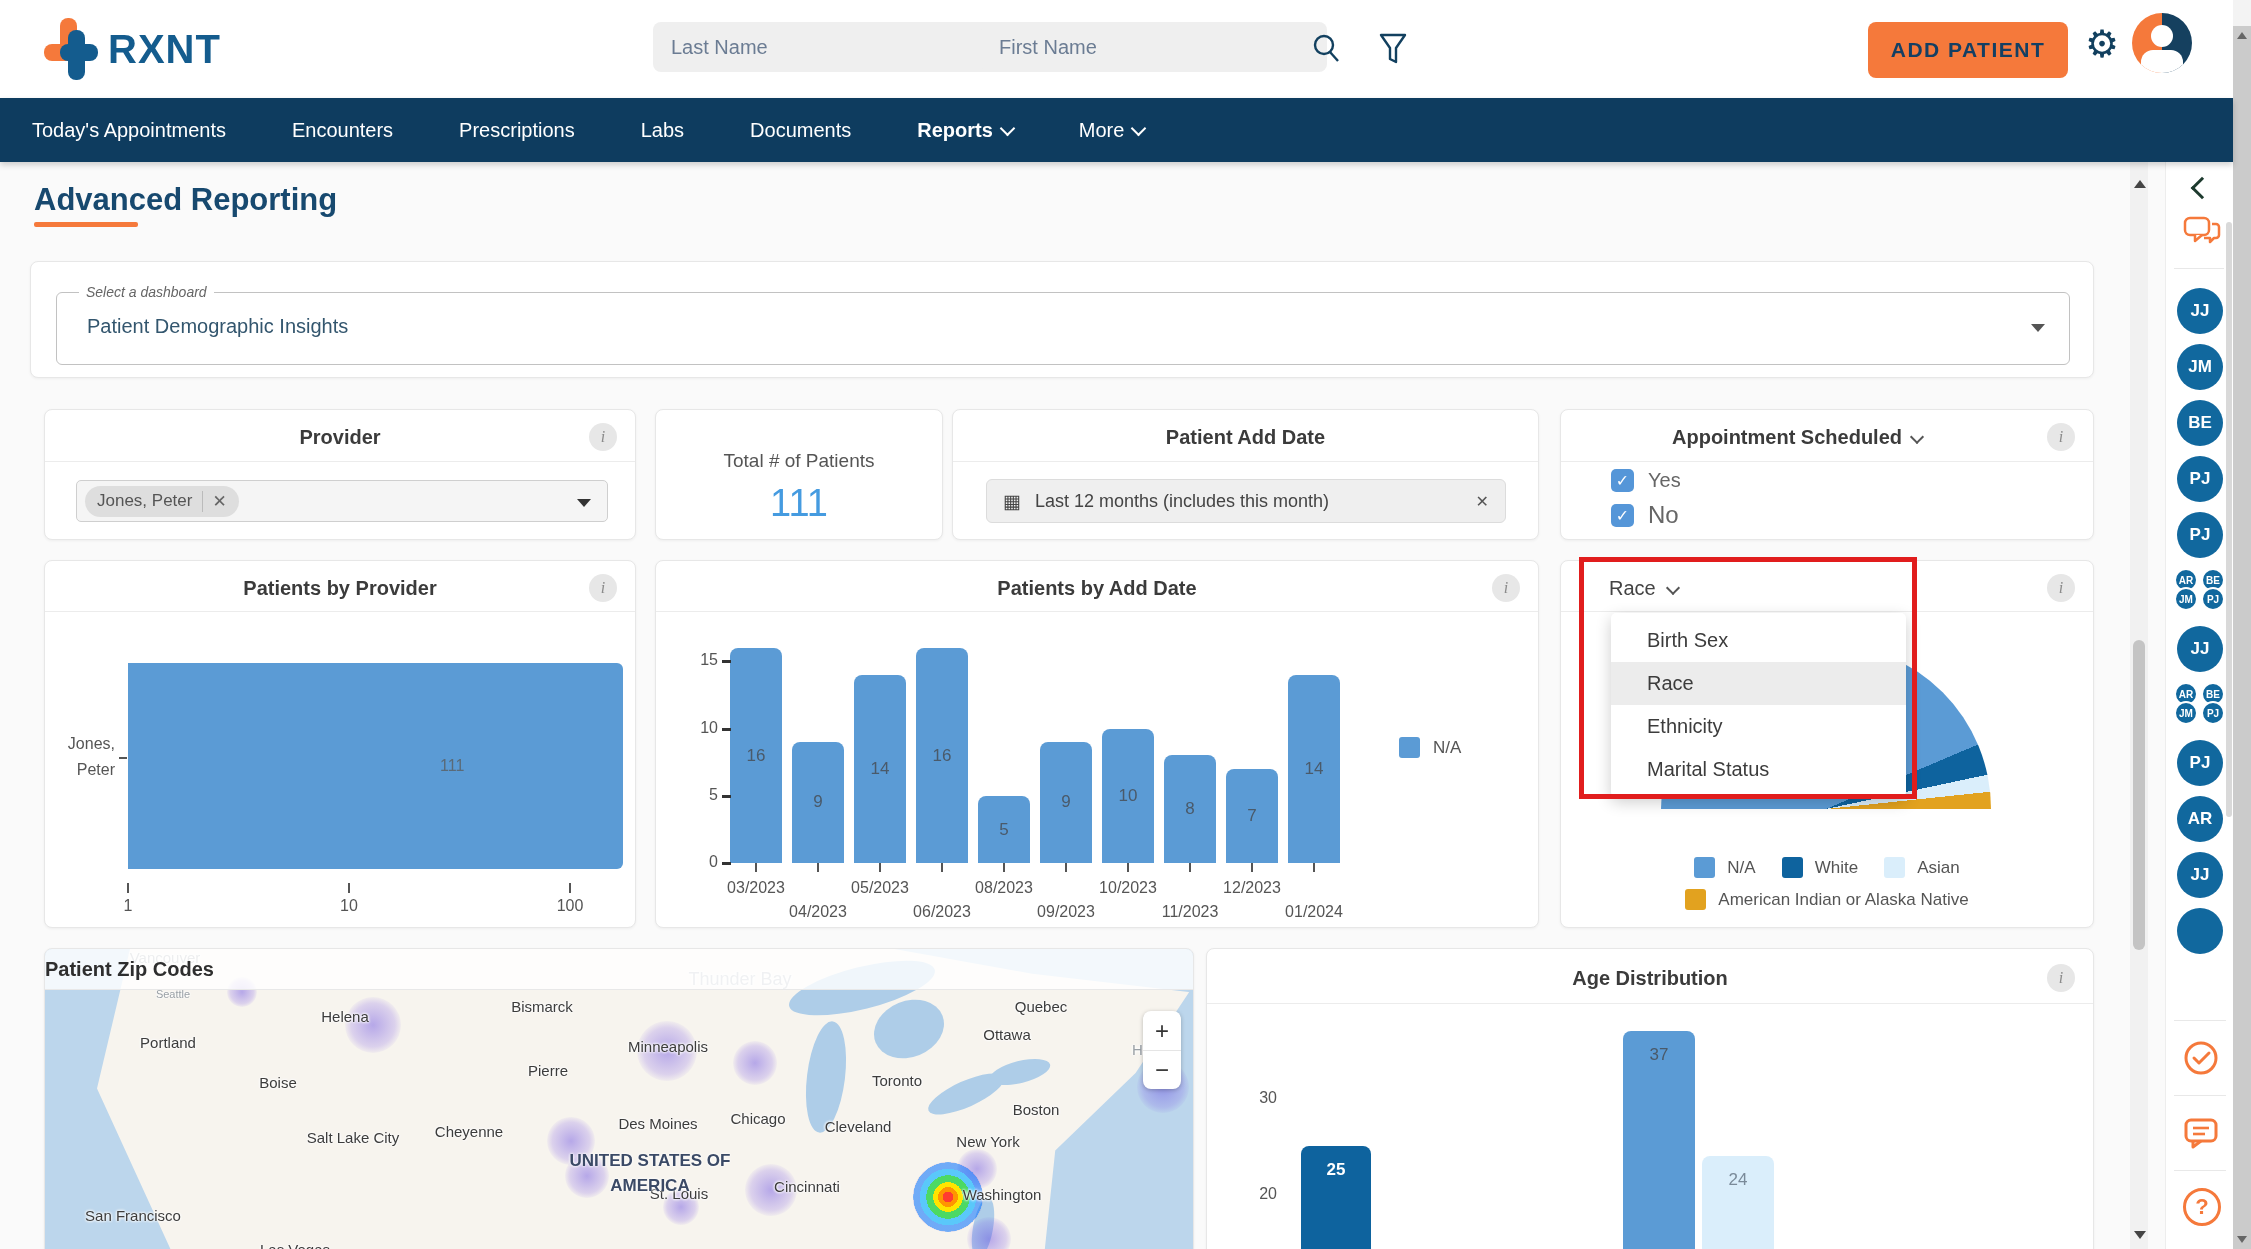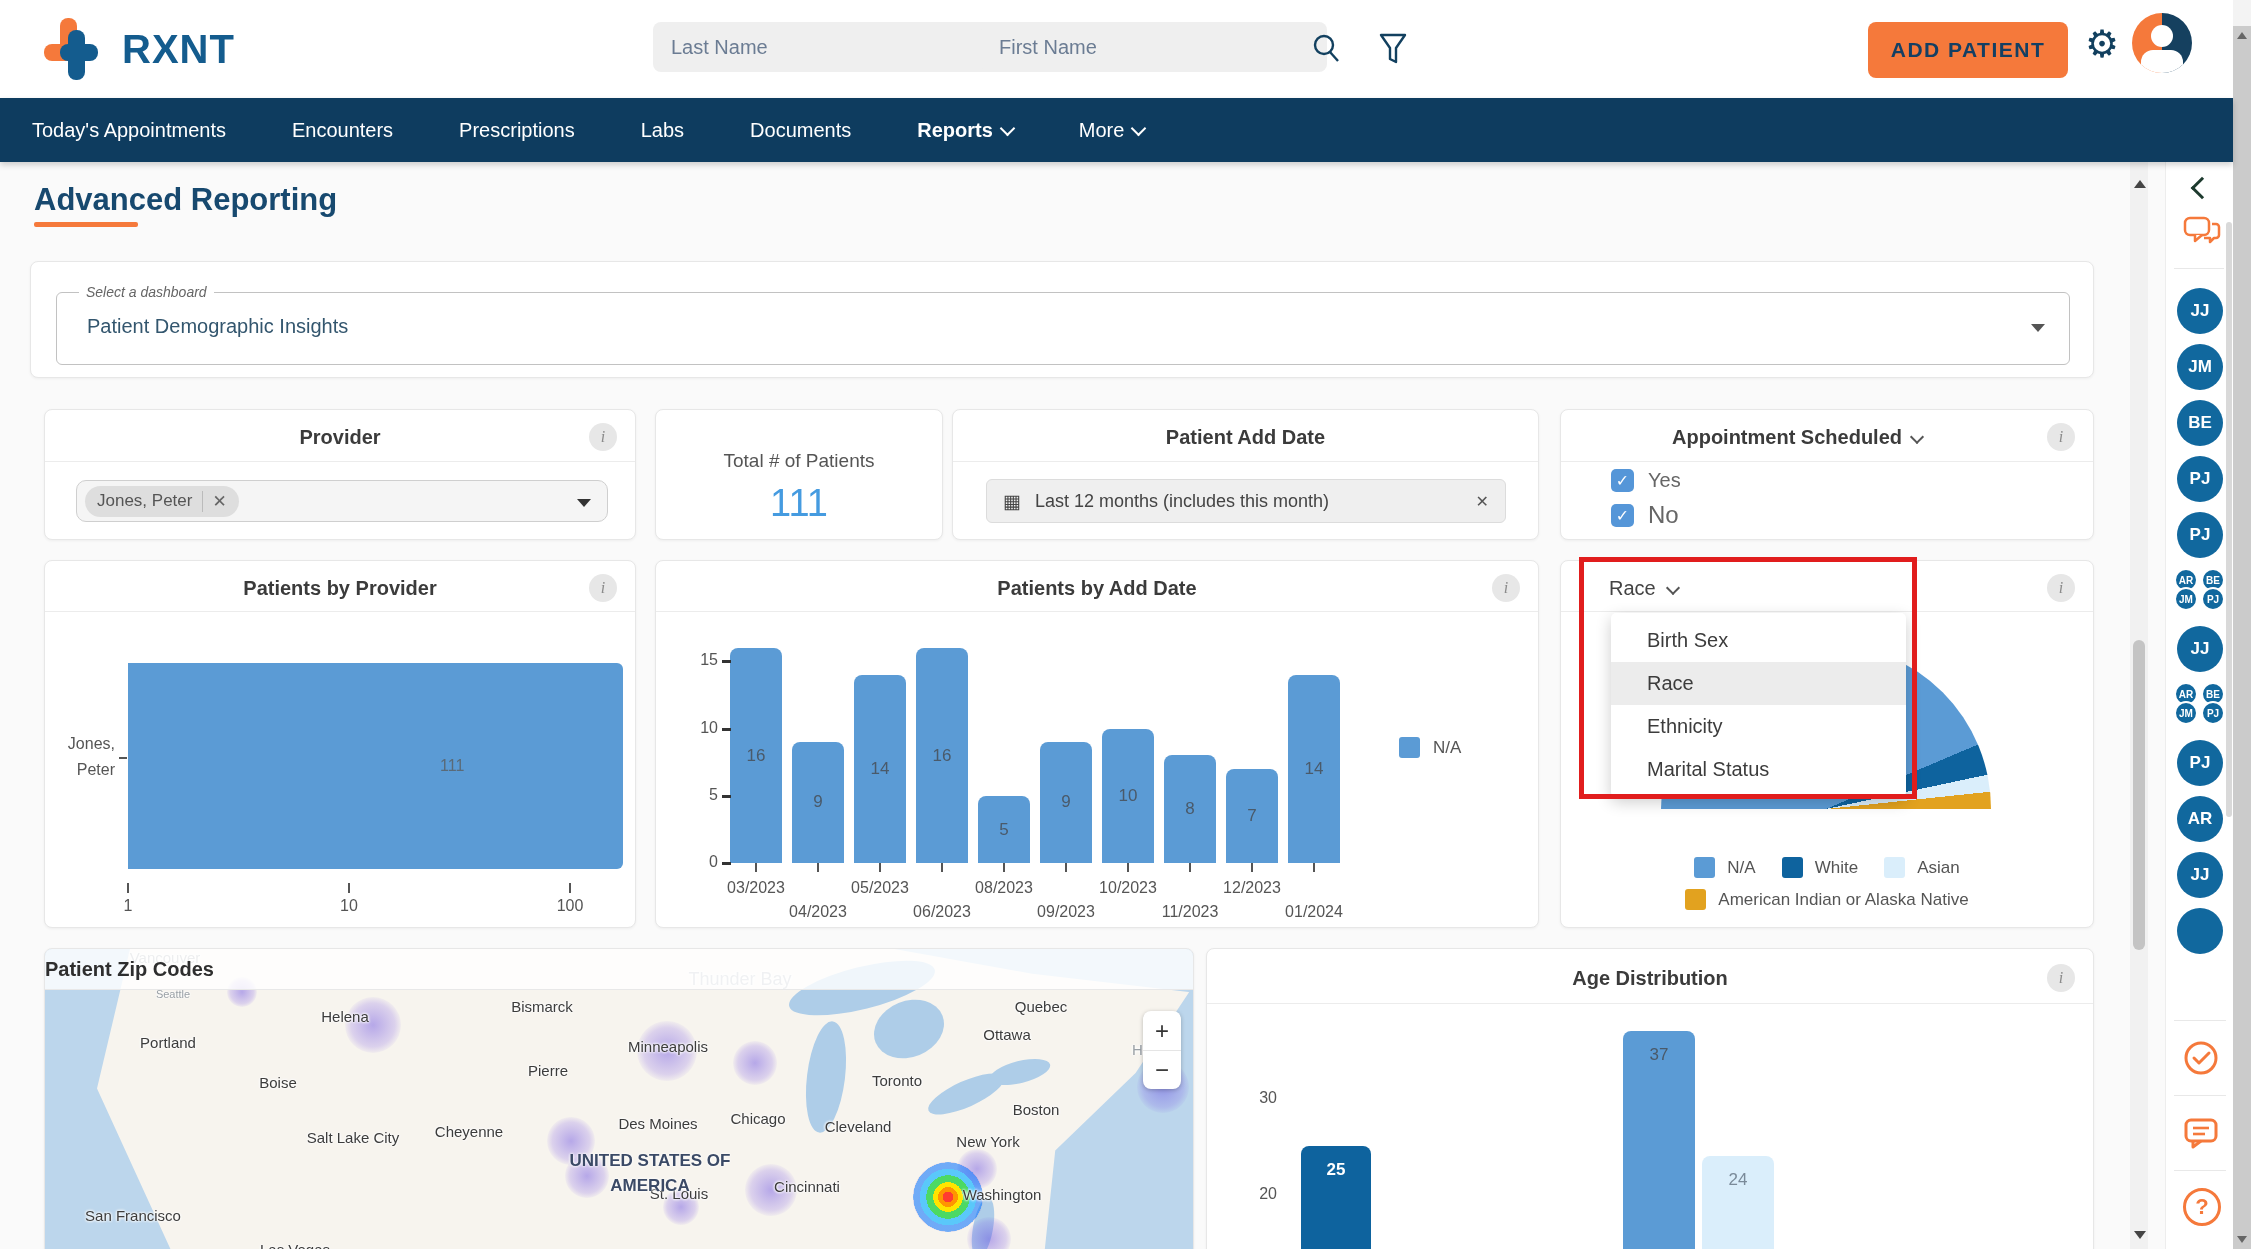--- a/index.html
+++ b/index.html
@@ -1,20 +1,20 @@
 <!DOCTYPE html>
 <html><head>
 <meta charset="utf-8">
 <style>
   html,body{margin:0;padding:0;background:#fff;}
   #app{position:relative;width:2251px;height:1249px;overflow:hidden;
        font-family:"Liberation Sans",sans-serif;background:#fafafa;}
   
   .hdr{position:absolute;left:0;top:0;width:2233px;height:98px;background:#fff;z-index:5;}
-  .logo{position:absolute;left:44px;top:18px;display:flex;align-items:center;gap:24px;}
+  .logo{position:absolute;left:44px;top:18px;display:flex;align-items:center;gap:10px;}
   .plus{position:relative;width:54px;height:62px;}
   .plus i{position:absolute;border-radius:8px;}
   .plus .o1{left:16px;top:0;width:17px;height:38px;background:#f5793b;}
   .plus .o2{left:0;top:26px;width:34px;height:17px;background:#f5793b;}
   .plus .n1{left:24px;top:12px;width:17px;height:50px;background:#145c8e;}
   .plus .n2{left:16px;top:26px;width:38px;height:17px;background:#145c8e;}
   .logo b{font-size:40px;color:#145c8e;letter-spacing:1px;}
   .hinput{position:absolute;top:22px;height:50px;background:#efefef;border-radius:8px;
           display:flex;align-items:center;padding:0 18px;font-size:20px;color:#6b7c93;}
   .addbtn{position:absolute;left:1868px;top:22px;width:200px;height:56px;background:#f5793b;
@@ -116,21 +116,21 @@
       <span style="position:absolute;left:22px;top:-9px;background:#fff;padding:0 7px;font-size:14px;color:#666;font-style:italic;">Select a dashboard</span>
       <span style="position:absolute;left:30px;top:22px;font-size:20px;color:#33566e;">Patient Demographic Insights</span>
       <span class="tri-dn" style="position:absolute;right:24px;top:31px;"></span>
     </div>
   </div>
 
   <div class="card" style="left:44px;top:409px;width:590px;height:129px;">
     <div class="ctitle">Provider</div>
     <div class="info" style="right:18px;top:13px;">i</div>
     <div class="hdiv" style="top:51px;"></div>
-    <div style="position:absolute;left:31px;top:70px;width:532px;height:42px;background:#f5f5f5;border:1px solid #cfcfcf;border-radius:10px;display:flex;align-items:center;padding-left:8px;box-sizing:border-box;cursor:pointer;">
+    <div style="position:absolute;left:31px;top:70px;width:532px;height:42px;background:#f5f5f5;border:1px solid #cfcfcf;border-radius:5px;display:flex;align-items:center;padding-left:8px;box-sizing:border-box;cursor:pointer;">
       <span style="background:#dedede;border-radius:16px;padding:5px 12px;font-size:17px;color:#555;display:flex;align-items:center;gap:10px;">
         <span>Jones, Peter</span>
         <span style="border-left:1px solid #bbb;padding-left:9px;color:#666;cursor:pointer;">✕</span>
       </span>
       <span class="tri-dn" style="position:absolute;right:16px;top:18px;border-top-color:#333;"></span>
     </div>
   </div>
 
   <div class="card" style="left:655px;top:409px;width:286px;height:129px;">
     <div style="position:absolute;left:0;right:0;top:40px;text-align:center;font-size:19px;color:#555;">Total # of Patients</div>

